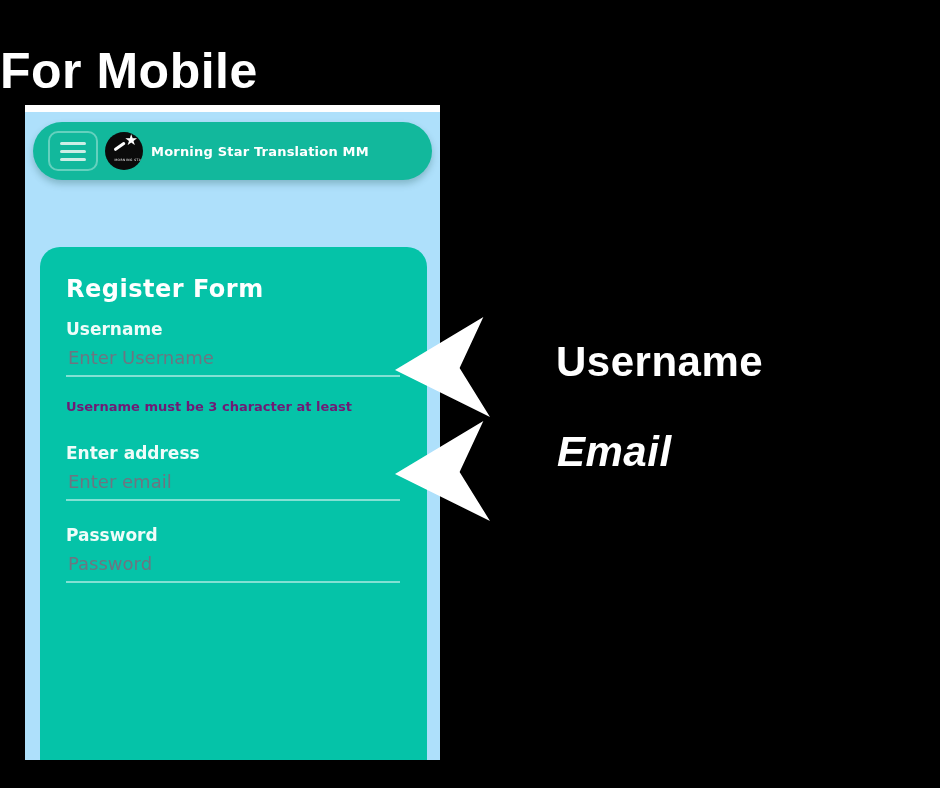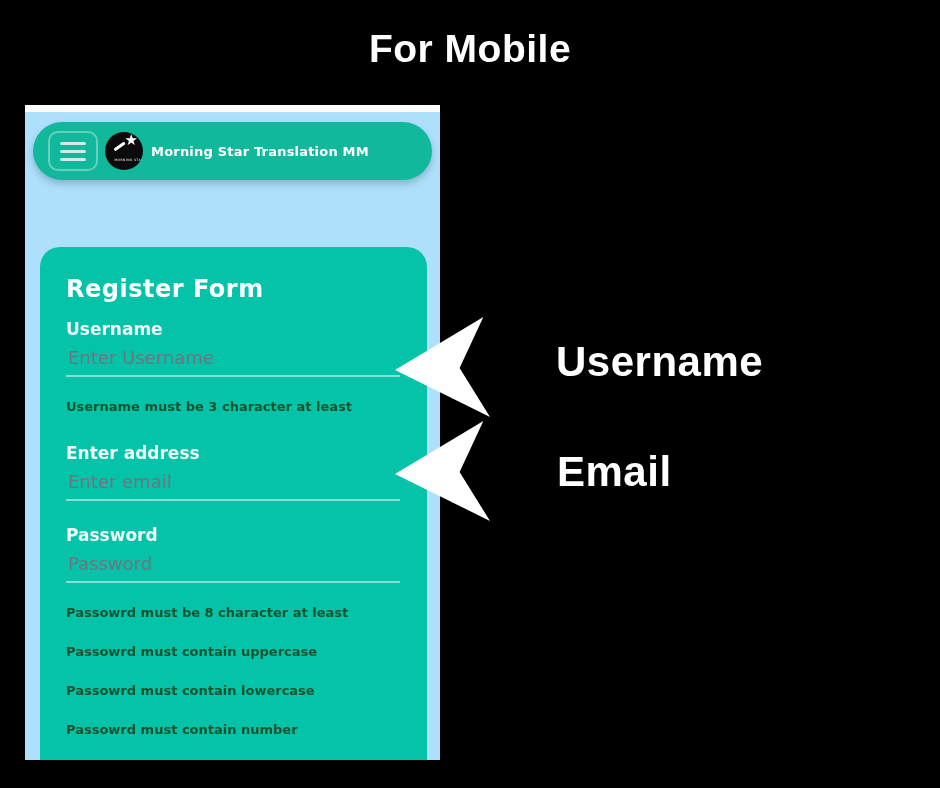--- a/index.html
+++ b/index.html
@@ -7,25 +7,24 @@
   body {
     background: #000000;
     font-family: "DejaVu Sans", "Liberation Sans", sans-serif;
     position: relative;
     overflow: hidden;
   }
 
   
   .page-title {
     position: absolute;
-    top: 27px; left: 0; width: 940px;
-    text-align: center;
+    top: 42px; left: 0; width: 940px;
     color: #ffffff;
     font-family: "Liberation Sans", sans-serif;
-    font-size: 39px;
+    font-size: 50px;
     font-weight: 700;
     letter-spacing: 0.5px;
   }
 
   
   .phone {
     position: absolute;
     left: 25px; top: 105px;
     width: 415px; height: 655px;
     background: #aee0fb;
@@ -141,21 +140,21 @@
     border: none;
     border-bottom: 2px solid rgba(255,255,255,0.5);
     outline: none;
     font-family: "DejaVu Sans", "Liberation Sans", sans-serif;
     font-size: 18px;
     color: #7f1d1d;
     padding: 2px 2px 7px 2px;
   }
   .text-input::placeholder { color: #6d7581; opacity: 1; }
   .error-msg {
-    color: #14532d;
+    color: #701a75;
     font-size: 13px;
     font-weight: 600;
     line-height: 17px;
   }
   .error-username { margin-top: 21px; }
   .label-email { margin-top: 27px; }
   .label-password { margin-top: 23px; }
   .pw-errors .error-msg { margin-top: 22px; }
   .pw-errors .error-msg:first-child { margin-top: 21px; }
 
@@ -172,21 +171,21 @@
   .annot-label {
     position: absolute;
     color: #ffffff;
     font-family: "Liberation Sans", sans-serif;
     font-size: 42px;
     font-weight: 700;
     letter-spacing: 0.5px;
     white-space: nowrap;
   }
   .annot-username { left: 556px; top: 338px; }
-  .annot-email    { left: 557px; top: 448px; }
+  .annot-email    { left: 557px; top: 428px; font-style: italic; }
 </style>
 </head>
 <body>
 
 <h1 class="page-title">For Mobile</h1>
 
 <div class="phone">
   <div class="phone-topbar"></div>
 
   <div class="navbar">
@@ -209,27 +208,20 @@
     <label class="field-label">Username</label>
     <input class="text-input" type="text" placeholder="Enter Username" style="">
     <div class="error-msg error-username">Username must be 3 character at least</div>
 
     <label class="field-label label-email">Enter address</label>
     <input class="text-input" type="text" placeholder="Enter email" style="">
 
     <label class="field-label label-password">Password</label>
     <input class="text-input" type="password" placeholder="Password" style="">
 
-    <div class="pw-errors">
-      <div class="error-msg">Passowrd must be 8 character at least</div>
-      <div class="error-msg">Passowrd must contain uppercase</div>
-      <div class="error-msg">Passowrd must contain lowercase</div>
-      <div class="error-msg">Passowrd must contain number</div>
-
-    </div>
   </div>
 </div>
 
 <div class="arrow-left arrow-username"></div>
 <div class="arrow-left arrow-email"></div>
 
 <div class="annot-label annot-username">Username</div>
 <div class="annot-label annot-email">Email</div>
 
 </body></html>

